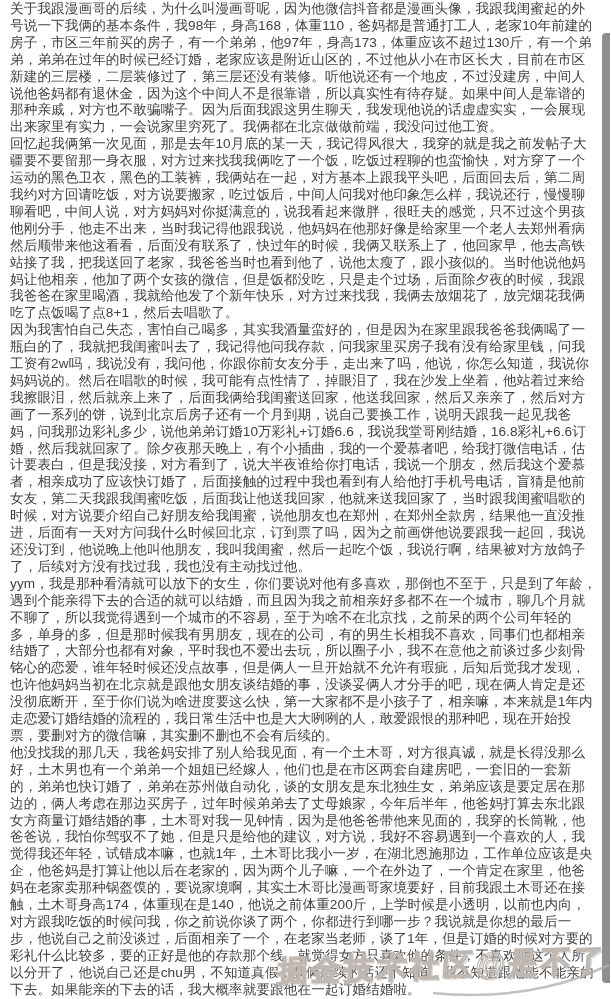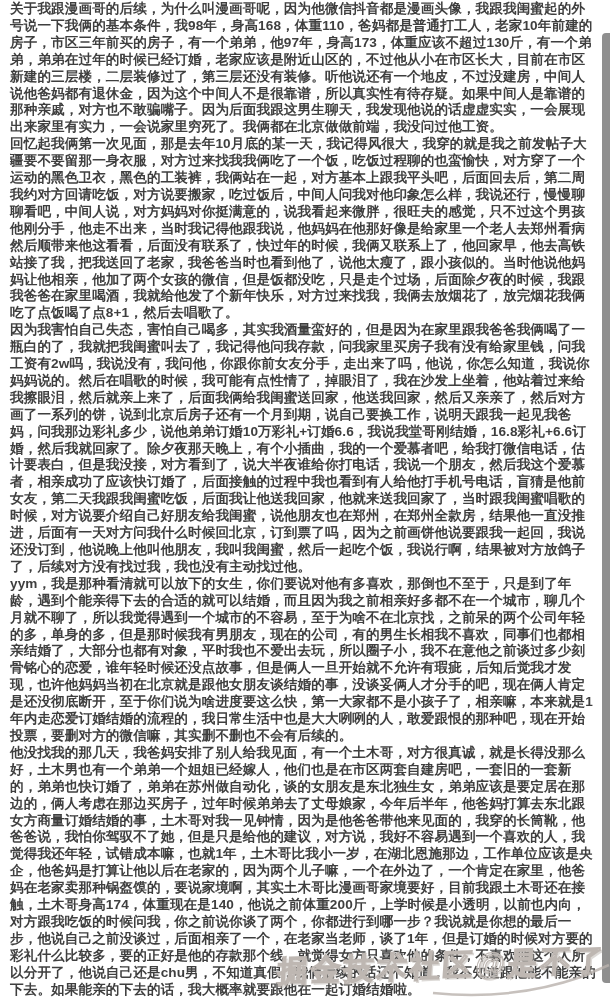--- a/index.html
+++ b/index.html
@@ -22,21 +22,20 @@
     color: #3f3f3f;
     font-size: 13.6px;
     line-height: 16.9px;
     letter-spacing: 0.1px;
     word-break: break-all;
     text-align: left;
   }
   .para {
     margin: 0;
     padding: 0;
-    font-weight: bold;
   }
   .scrollbar-thumb {
     position: absolute;
     right: 1px;
     top: 33px;
     width: 8px;
     height: 950px;
     background: #8f8f8f;
     border-radius: 4px 0 0 4px;
   }

